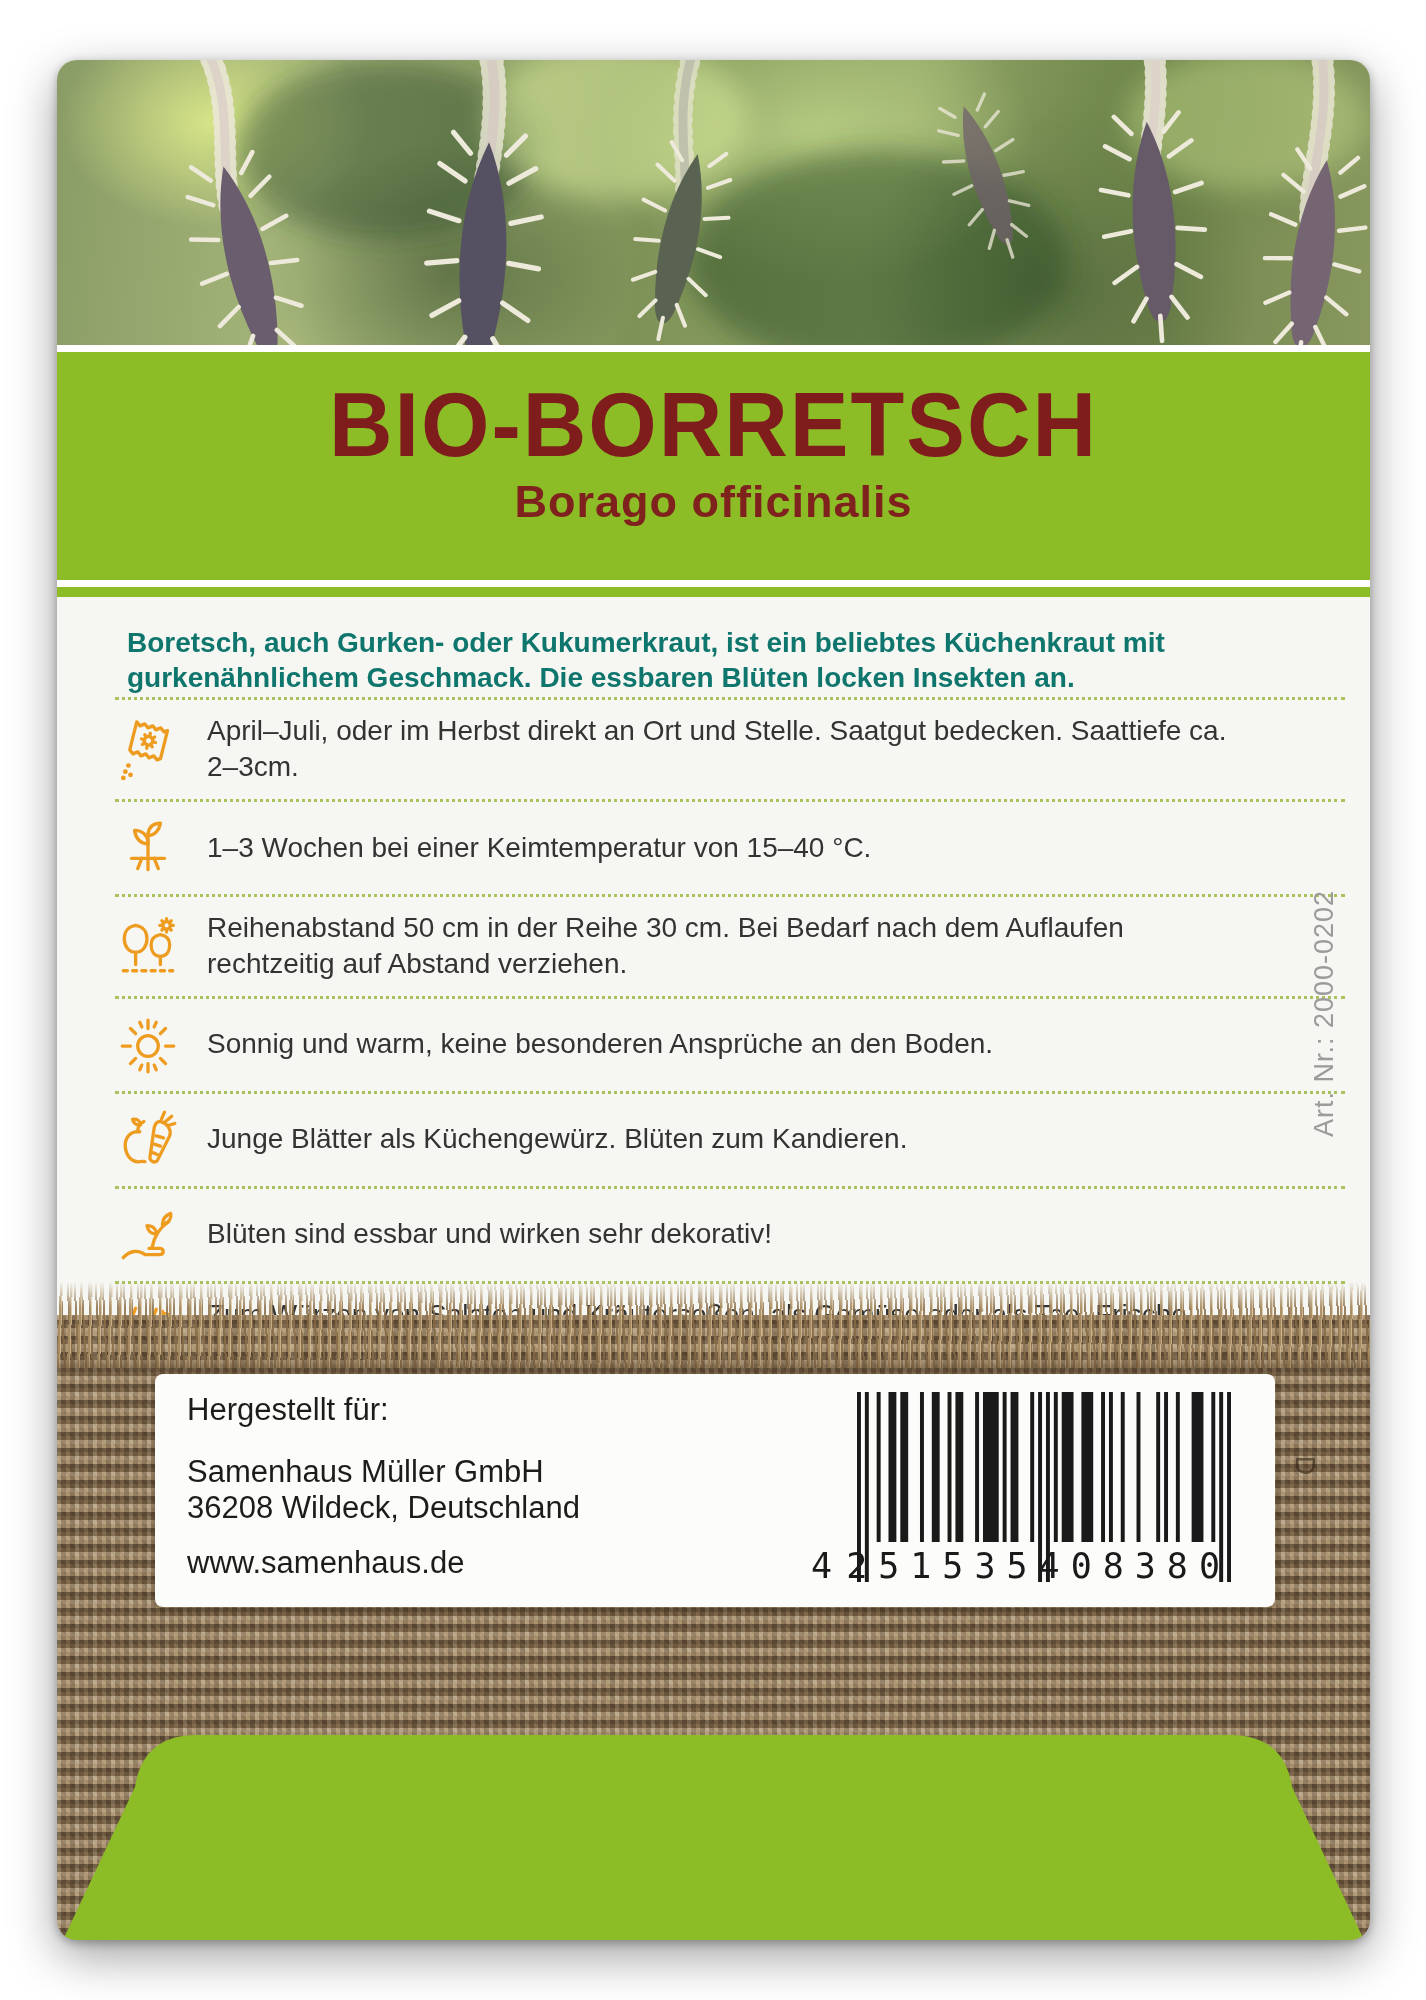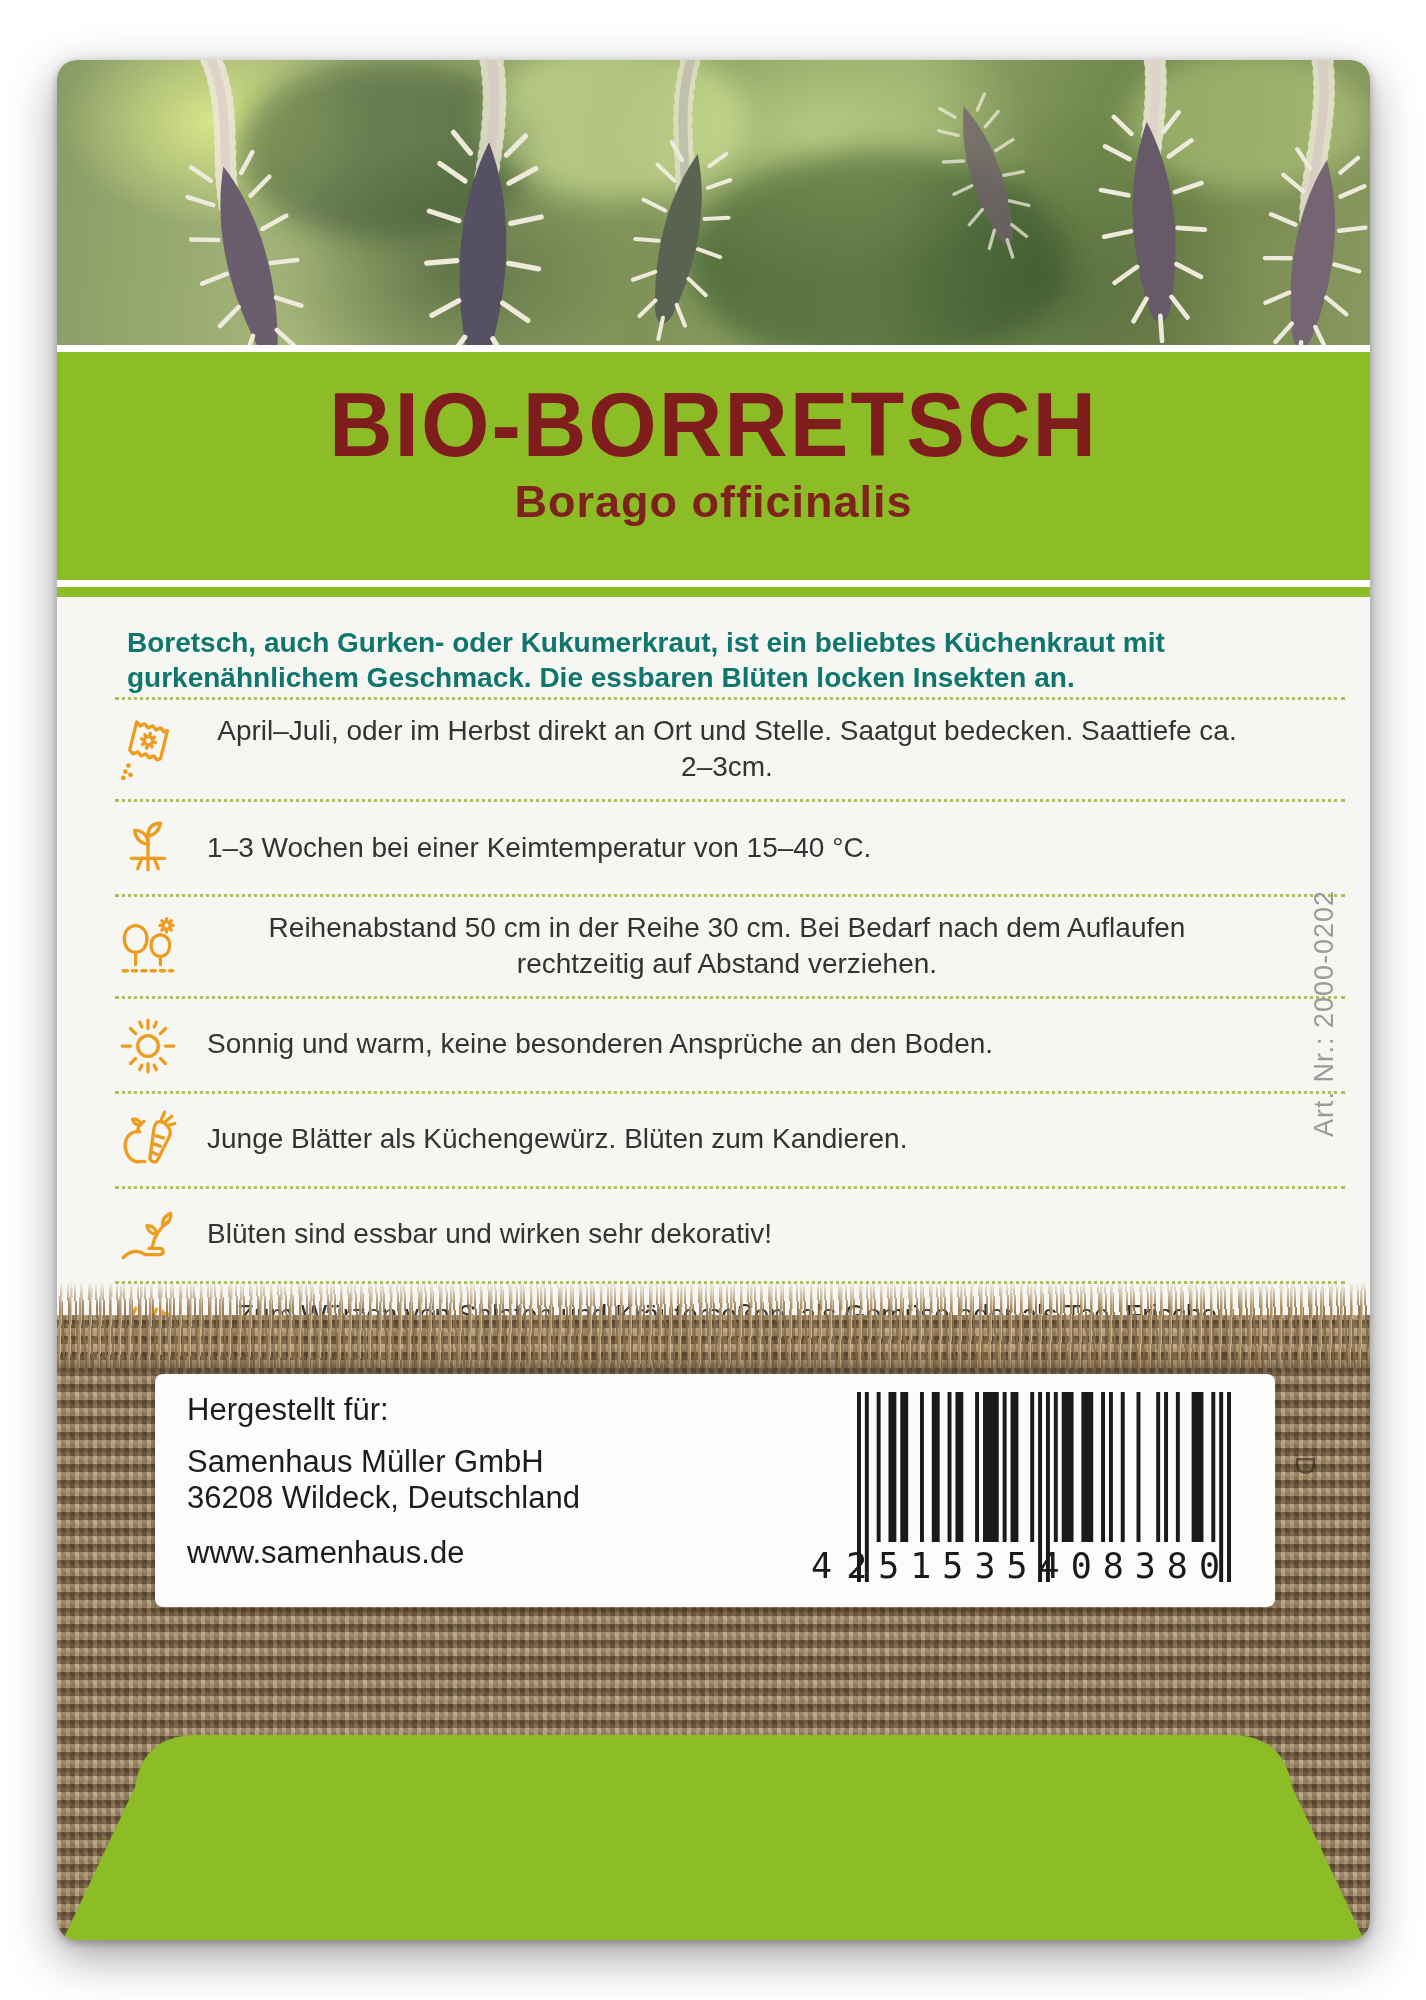--- a/index.html
+++ b/index.html
@@ -23,21 +23,21 @@
   .sep-green{width:100%;height:10px;background:#8cbd26;}
   .title-band{width:100%;height:228px;background:#8cbd26;text-align:center;color:#7f1d1d;}
   .title{padding-top:26px;font-size:88px;font-weight:800;letter-spacing:2px;line-height:1.0;
          transform:scaleY(1.04);transform-origin:top;}
   .subtitle{margin-top:10px;font-size:45px;font-weight:700;letter-spacing:1px;opacity:.97;}
   
   .content{position:relative;width:100%;height:698px;background:#f6f6f2;}
   .intro{margin:12px;position:absolute;left:58px;top:16px;width:1200px;
          color:#0f766e;font-size:28px;font-weight:700;line-height:1.26;}
   .rows{position:absolute;left:58px;top:100px;width:1230px;}
-  .row{display:flex;align-items:center;border-top:3px dotted #aac25b;padding:13px 0;text-align:center;}
+  .row{display:flex;align-items:center;border-top:3px dotted #aac25b;padding:13px 0;}
   .row:last-child{border-bottom:3px dotted #aac25b;}
   .row-icon{flex:0 0 92px;display:flex;align-items:center;}
   .row-icon svg{width:66px;height:66px;}
   .row-text{display:block;max-width:1040px;color:#333333;font-size:28px;line-height:1.3;}
   .artnr{position:absolute;right:30px;top:240px;height:300px;color:#9b9b9b;font-size:27px;
          letter-spacing:1px;writing-mode:vertical-rl;transform:rotate(180deg);white-space:nowrap;}
   
   .burlap{position:absolute;left:0;right:0;top:1255px;bottom:0;z-index:1;
     background-color:#8a7355;
     background-image:
@@ -52,21 +52,21 @@
         rgba(214,190,150,.8) 5px 6px, rgba(120,94,62,0) 6px 10px),
       repeating-linear-gradient(87deg, rgba(136,108,72,.85) 0 2px, rgba(136,108,72,0) 2px 7px);
     -webkit-mask:linear-gradient(180deg, transparent 0, #000 26px, #000 100%);
     mask:linear-gradient(180deg, transparent 0, #000 26px, #000 100%);}
   .fray::after{content:"";position:absolute;left:0;right:0;bottom:0;height:16px;
     background:linear-gradient(180deg, rgba(70,50,30,0), rgba(70,50,30,.35));}
   
   .whitebox{position:absolute;left:98px;top:1314px;width:1120px;height:233px;z-index:4;
     background:#fcfcfa;border-radius:8px;box-shadow:0 2px 8px rgba(40,25,10,.35);}
   .addr{position:absolute;left:32px;top:18px;color:#1c1c1a;font-size:31px;line-height:1.16;}
-  .addr-label{margin-bottom:16px;}
+  .addr-label{margin-bottom:26px;}
   .addr-web{margin-top:19px;font-weight:400;}
   .barcode{position:absolute;right:44px;top:16px;width:420px;height:205px;}
   #barcode-svg{position:absolute;left:46px;top:2px;width:374px;height:190px;fill:#1a1a1a;}
   .bc-digits{position:absolute;left:0;right:0;top:156px;display:flex;align-items:baseline;
     font-family:"DejaVu Sans Mono", monospace;font-size:35px;color:#1a1a1a;}
   .bc-g0{width:44px;text-align:left;}
   .bc-g1,.bc-g2{flex:1;text-align:center;letter-spacing:11px;}
   .sidemark{position:absolute;left:1238px;top:1390px;z-index:2;color:rgba(52,38,22,.6);
     font-size:27px;transform:rotate(90deg);}
   

